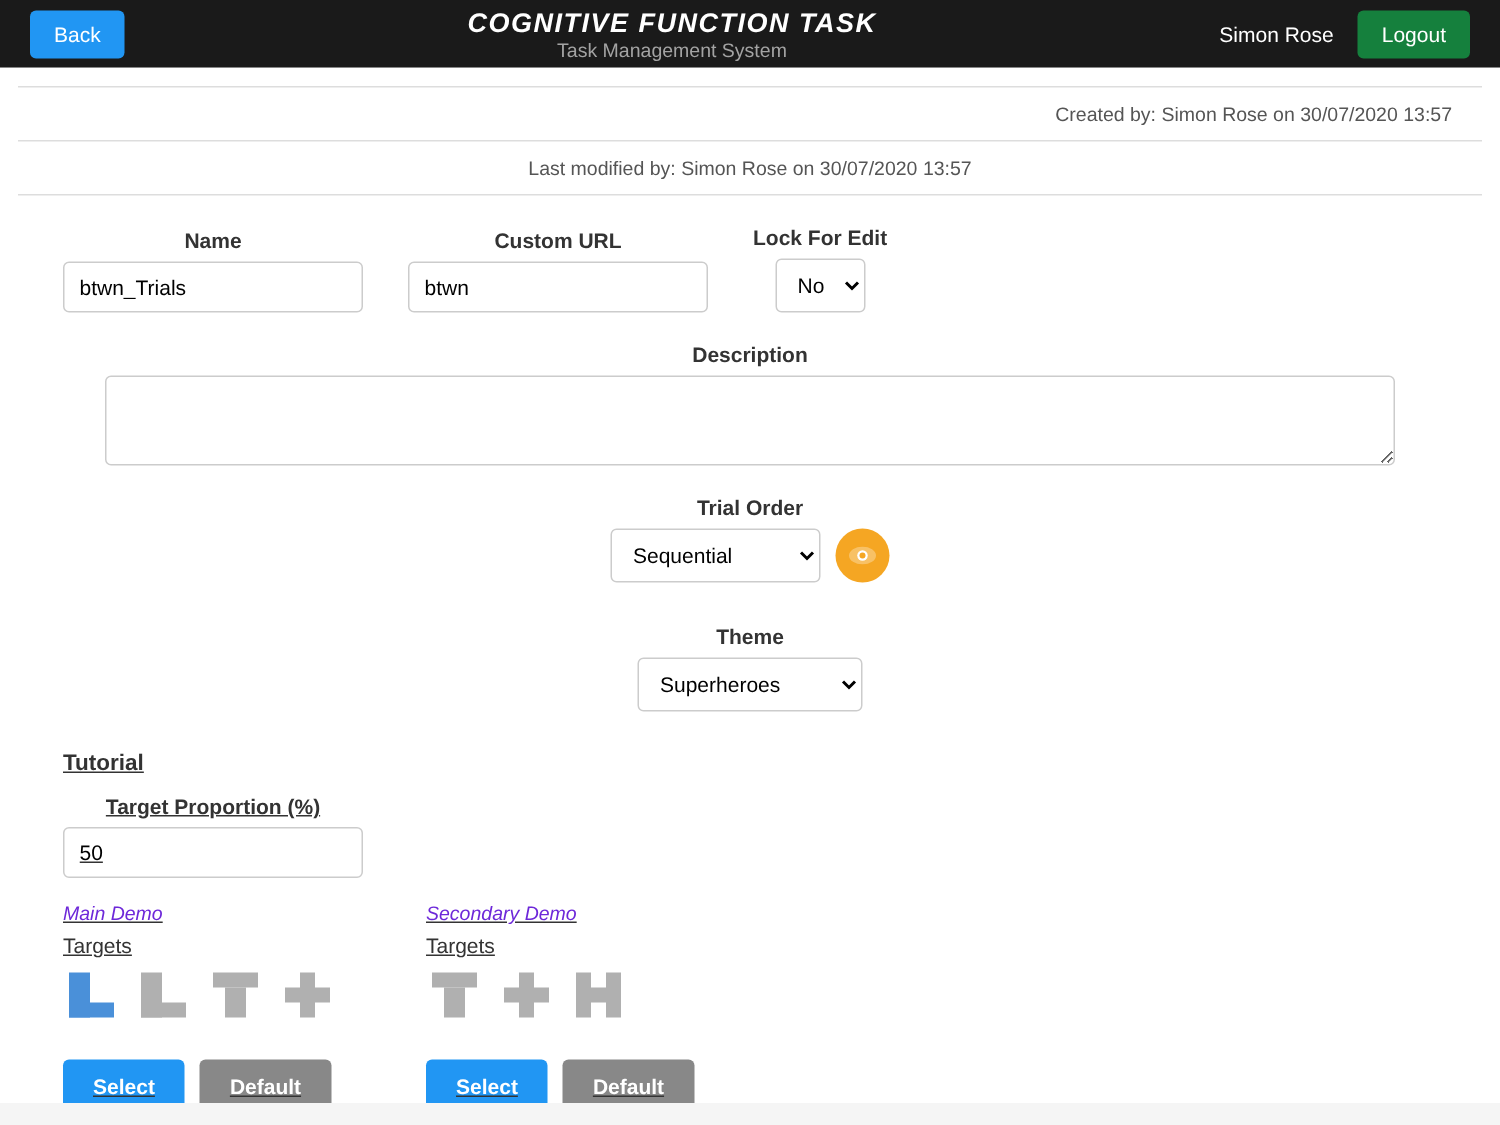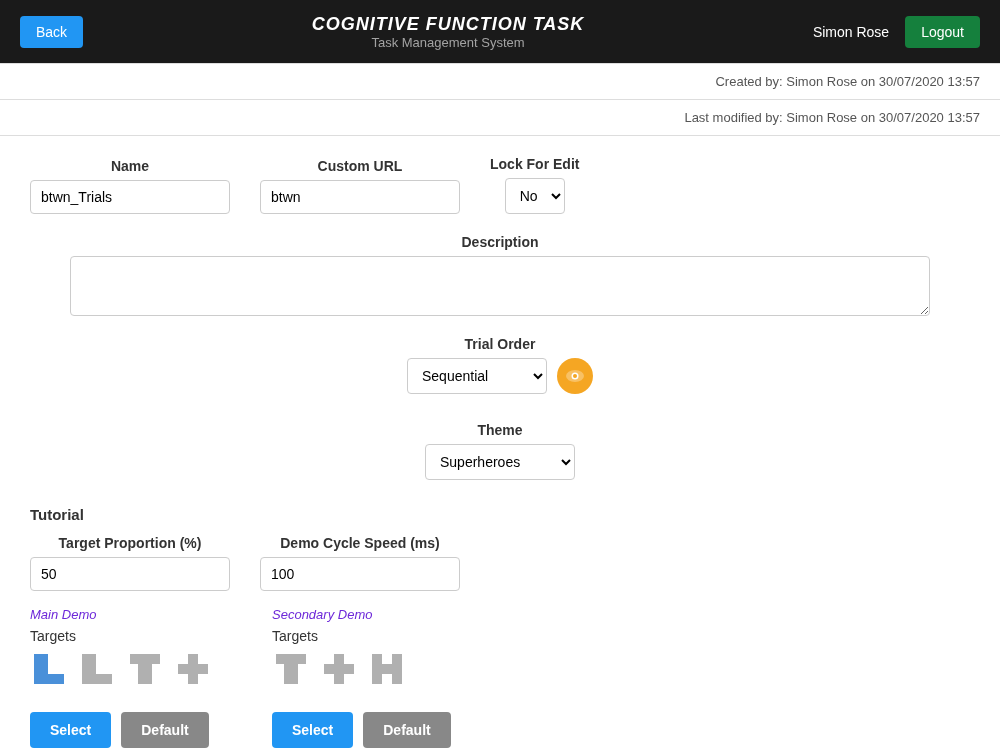--- a/index.html
+++ b/index.html
@@ -14,21 +14,21 @@
     }
 
     
     .header {
       background: #1a1a1a;
       color: white;
       display: flex;
       align-items: center;
       justify-content: space-between;
       padding: 0 20px;
-      height: 63px;
+      height: 45px;
     }
     .header-back-btn {
       background: #2196F3;
       color: white;
       border: none;
       padding: 8px 16px;
       border-radius: 4px;
       cursor: pointer;
       font-size: 14px;
     }
@@ -62,34 +62,34 @@
       border-radius: 4px;
       cursor: pointer;
       font-size: 14px;
     }
 
     
     .content {
       background: white;
       height: 690px;
       overflow-y: auto;
-      padding: 0;
+      padding: 12px;
     }
     .meta-created {
       border-top: 1px solid #ddd;
       border-bottom: 1px solid #ddd;
       padding: 10px 20px;
       text-align: right;
       font-size: 13px;
       color: #555;
     }
     .meta-modified {
       border-bottom: 1px solid #ddd;
       padding: 10px 20px;
-      text-align: right;
+      text-align: center;
       font-size: 13px;
       color: #555;
     }
 
     
     .form-area {
       padding: 20px 30px;
     }
 
     .form-row {
@@ -158,20 +158,21 @@
       display: flex;
       align-items: center;
       justify-content: center;
       color: white;
       font-size: 16px;
     }
 
     
     .tutorial-section {
       margin-top: 26px;
+      text-decoration: underline;
     }
 
     .tutorial-label {
       font-size: 15px;
       font-weight: bold;
       margin-bottom: 12px;
     }
 
     .tutorial-row {
       display: flex;
@@ -321,24 +322,20 @@
     </div>
 
     <div class="tutorial-section">
       <div class="tutorial-label">Tutorial</div>
 
       <div class="tutorial-row">
         <div class="form-group">
           <label>Target Proportion (%)</label>
           <input type="number" class="proportion-input" value="50" style="">
         </div>
-        <div class="form-group">
-          <label>Demo Cycle Speed (ms)</label>
-          <input type="number" class="speed-input" value="100" style="">
-        </div>
       </div>
 
       <div class="demos-row">
 
         <div class="demo-section">
           <div class="demo-label">Main Demo</div>
           <div class="demo-targets-label">Targets</div>
           <div class="shape-row">
 
             <svg class="shape-icon" viewBox="0 0 38 38">

